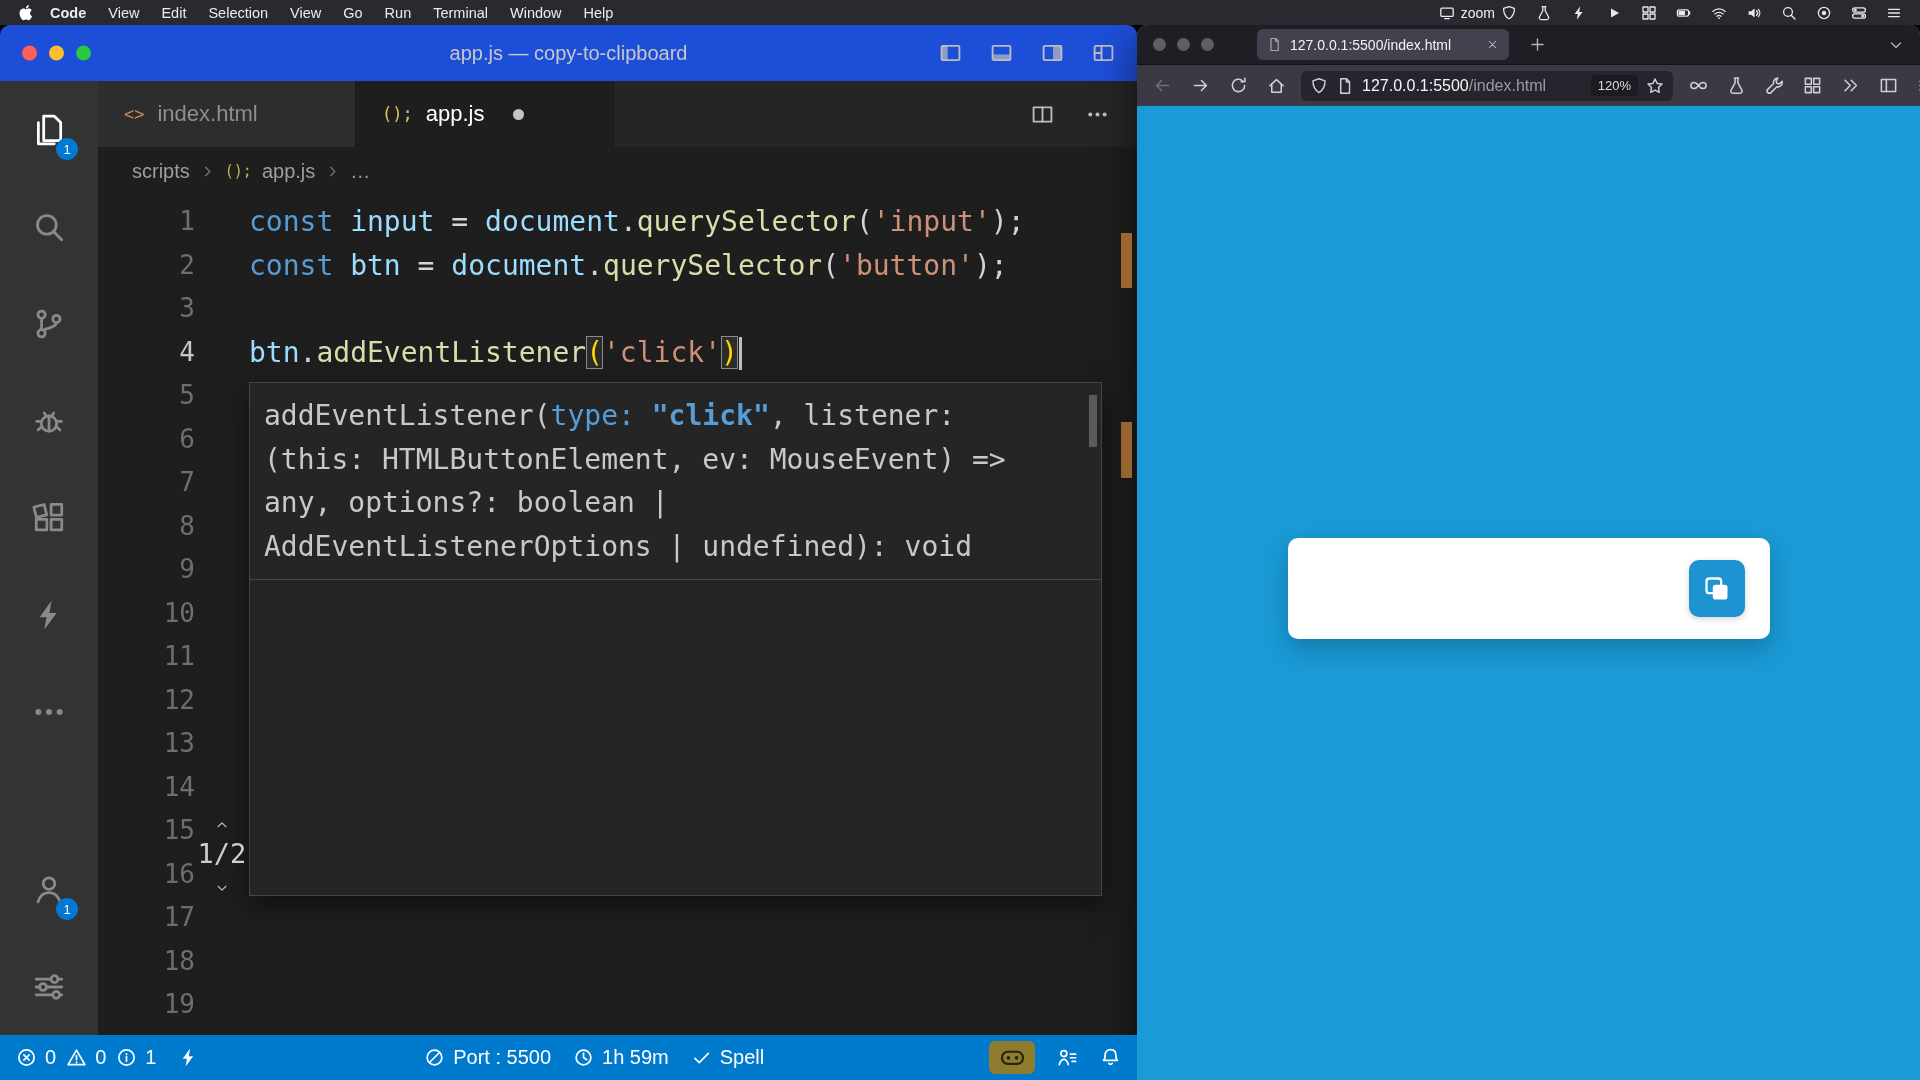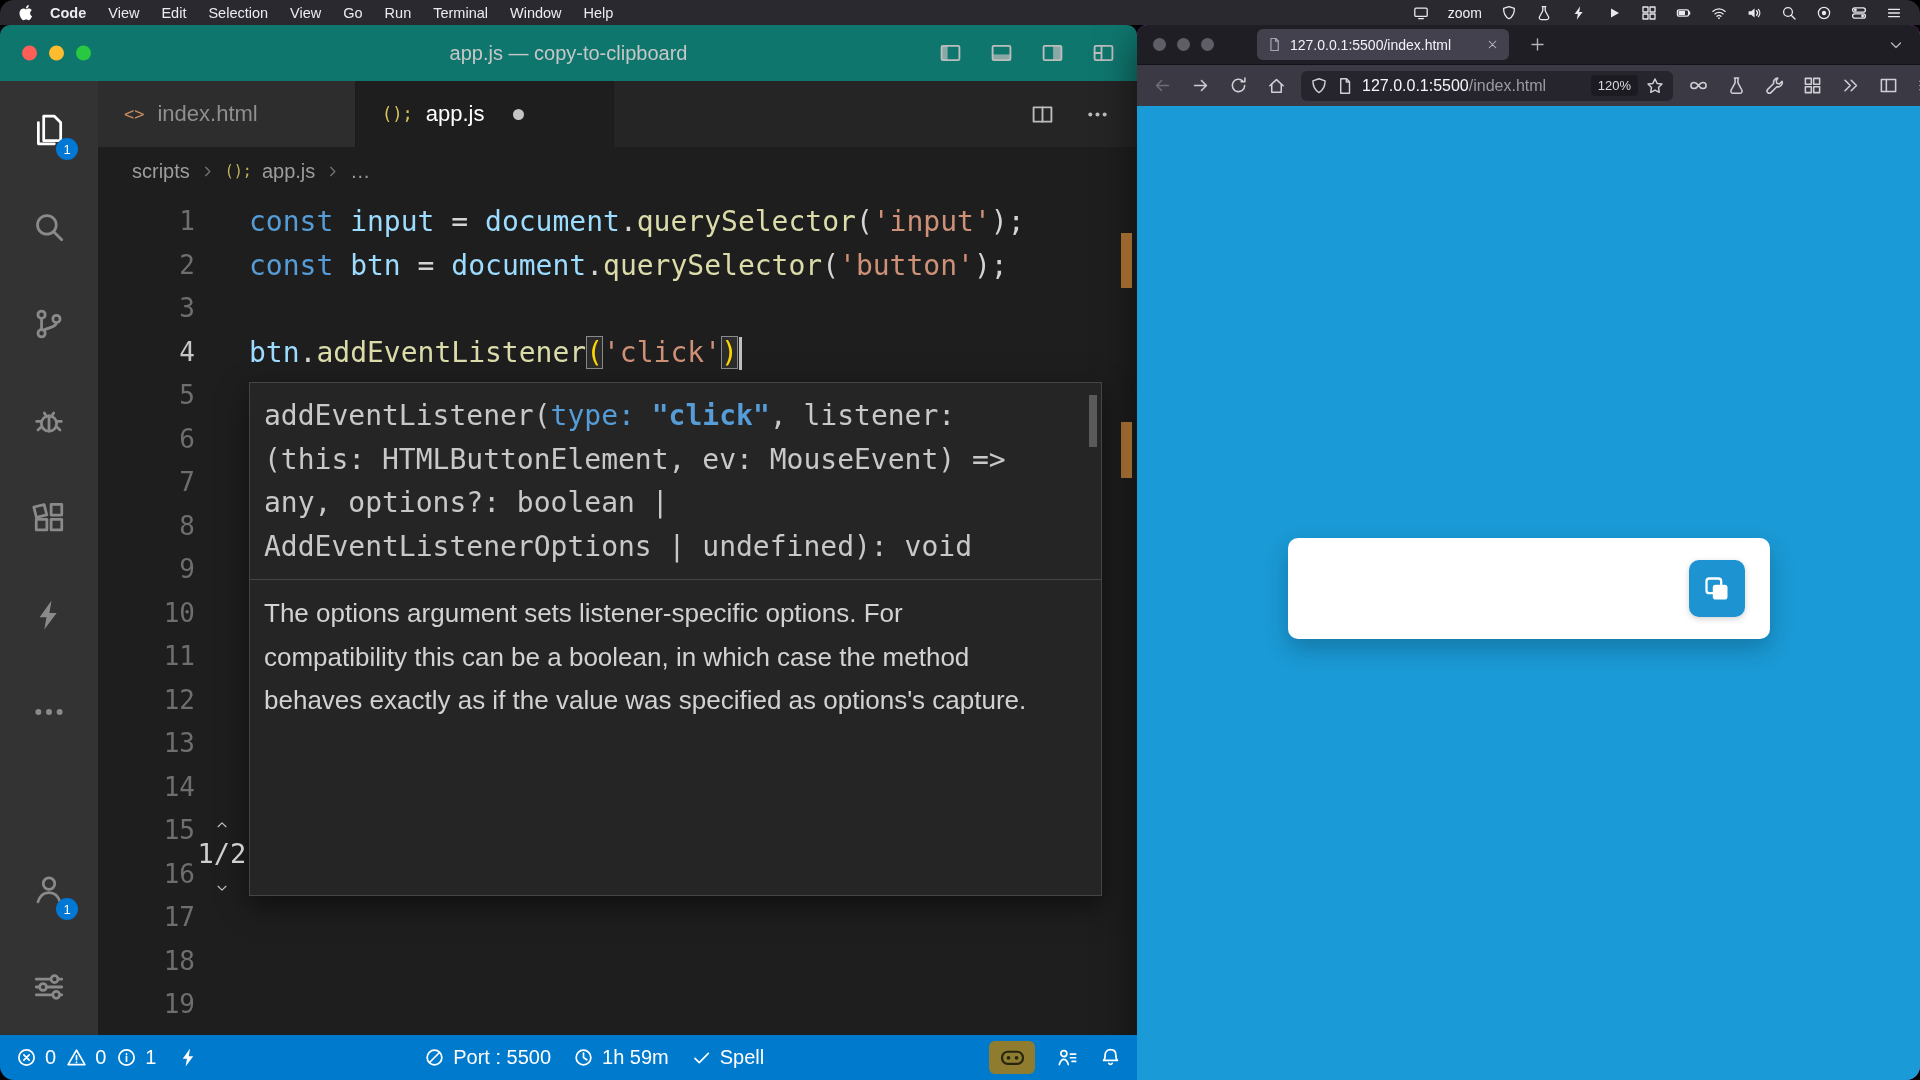--- a/index.html
+++ b/index.html
@@ -1,35 +1,35 @@
 <!DOCTYPE html>
 <html><head>
 <meta charset="utf-8">
 <style>
   html,body{margin:0;padding:0;background:#000;}
   .screen{position:relative;width:1920px;height:1080px;overflow:hidden;background:#060608;
-          font-family:"Liberation Sans",sans-serif;border-radius:14px;-webkit-font-smoothing:antialiased;}
+          font-family:"Liberation Sans",sans-serif;-webkit-font-smoothing:antialiased;}
   [data-icon]{display:inline-block;line-height:0;}
   [data-icon] svg{width:100%;height:100%;display:block;}
 
   
   .menubar{position:absolute;top:0;left:0;right:0;height:25px;background:#29292f;display:flex;
            align-items:center;color:#ececf0;z-index:50;}
   .mb-left{display:flex;align-items:center;padding-left:18px;}
   .mb-apple{width:15px;height:17px;color:#fff;margin-right:6px;}
   .mb-item{padding:0 11px;font-size:14.5px;white-space:nowrap;}
   .mb-first{font-weight:bold;}
-  .mb-right{margin-left:auto;display:flex;align-items:center;gap:19px;padding-right:18px;}
+  .mb-right{margin-left:auto;display:flex;align-items:center;gap:6px;padding-right:18px;}
   .mb-ico{width:16px;height:16px;color:#e8e8ee;}
   .mb-zoom{font-size:14px;color:#f0f0f4;}
 
   
   .vscode{position:absolute;left:0;top:25px;width:1137px;height:1055px;background:#1e1e1e;
           border-radius:10px 10px 0 0;overflow:hidden;box-shadow:0 14px 40px rgba(0,0,0,.55);}
-  .vs-titlebar{position:absolute;top:0;left:0;right:0;height:56px;background:#0f766e;
+  .vs-titlebar{position:absolute;top:0;left:0;right:0;height:56px;background:#1d4ed8;
                display:flex;align-items:center;justify-content:center;}
   .traffic{position:absolute;left:22px;top:50%;transform:translateY(-50%);display:flex;gap:12px;}
   .tl{width:15px;height:15px;border-radius:50%;}
   .tl.red{background:#ff5f57;} .tl.yellow{background:#febc2e;} .tl.green{background:#28c840;}
   .vs-title{color:#c7c7c7;font-size:20px;}
   .vs-tb-icons{position:absolute;right:22px;top:50%;transform:translateY(-50%);display:flex;gap:28px;}
   .tbi{width:23px;height:23px;color:#bdbdbd;}
 
   .vs-body{position:absolute;top:56px;left:0;right:0;bottom:45px;display:flex;}
   .activitybar{width:98px;background:#333333;display:flex;flex-direction:column;align-items:center;flex:none;}
@@ -492,21 +492,20 @@
               </div>
             </div>
 
           <div class="hover-popup">
             <div class="sig-wrap">
               <div class="sig" id="sig"><span class="sg-pl">addEventListener(</span><span class="sg-plab">type: </span><span class="sg-pval">"click"</span><span class="sg-pl">, listener: (this: HTMLButtonElement, ev: MouseEvent) =&gt; any, options?: boolean | AddEventListenerOptions | undefined): void</span></div>
               <div class="sig-scroll"></div>
             </div>
             <div class="hr"></div>
             <div class="docs">
-              <p>The options argument sets listener-specific options. For compatibility this can be a boolean, in which case the method behaves exactly as if the value was specified as options's capture.</p>
             </div>
           </div>
 
           <div class="pager">
             <span class="pg" data-icon="chevU"><svg viewBox="0 0 16 16" fill="none" stroke="currentColor" stroke-width="1.3" stroke-linecap="round" stroke-linejoin="round">
                   <path d="M3.5 10l4.5-4.5L12.5 10"></path>
                 </svg></span>
             <div class="pt">1/2</div>
             <span class="pg" data-icon="chevD"><svg viewBox="0 0 16 16" fill="none" stroke="currentColor" stroke-width="1.3" stroke-linecap="round" stroke-linejoin="round">
                   <path d="M3.5 6l4.5 4.5L12.5 6"></path>

